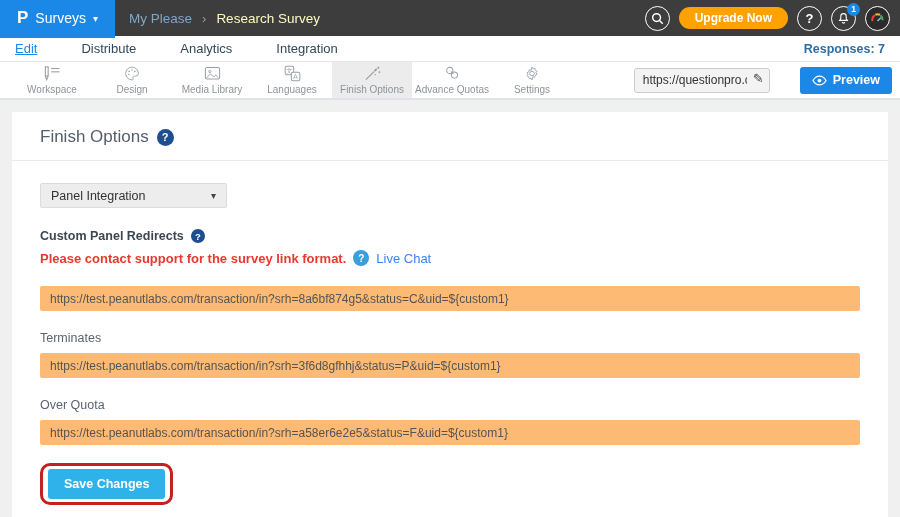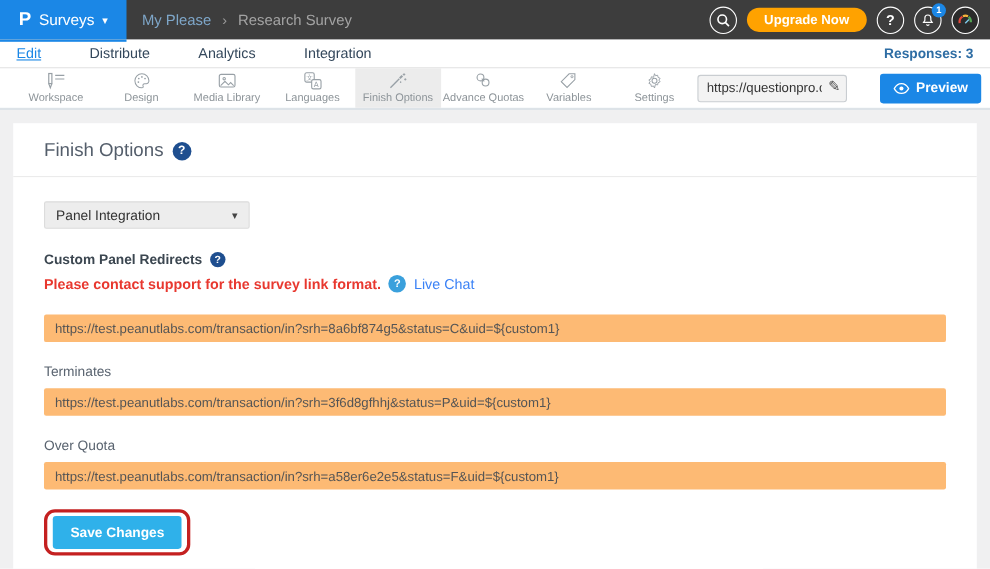--- a/index.html
+++ b/index.html
@@ -8,21 +8,21 @@
 
   
   .header { height:36px; background:#3d3d3d; display:flex; align-items:center; position:relative; }
   .logo-box { width:115px; height:36px; background:#1b87e6; display:flex; align-items:center; justify-content:center; gap:7px; cursor:pointer; }
   .logo-glyph { color:#fff; font-weight:800; font-size:17px; }
   .logo-label { color:#fff; font-size:14px; }
   .logo-caret { color:#fff; font-size:10px; margin-top:1px; }
   .breadcrumb { display:flex; align-items:center; gap:10px; margin-left:14px; font-size:13.5px; }
   .crumb-parent { color:#7ea6c8; cursor:pointer; }
   .crumb-sep { color:#9a9a9a; font-size:13px; }
-  .crumb-current { color:#a3a3a3; }
+  .crumb-current { color:#fef9c3; }
   .header-right { margin-left:auto; display:flex; align-items:center; gap:9px; padding-right:10px; }
   .hdr-circle { width:25px; height:25px; border:1.6px solid #fff; border-radius:50%; display:flex; align-items:center; justify-content:center; color:#fff; cursor:pointer; position:relative; flex:0 0 auto; }
   .upgrade-btn { background:#ffa200; color:#fff; font-size:12px; font-weight:700; border:none; border-radius:13px; height:22px; padding:0 16px; cursor:pointer; }
   .badge { position:absolute; top:-4px; right:-5px; background:#1b87e6; color:#fff; width:13px; height:13px; border-radius:50%; font-size:8.5px; display:flex; align-items:center; justify-content:center; font-weight:700; }
   .avatar { background:#2b2b2b; overflow:hidden; }
   .q-mark { font-size:13px; font-weight:700; }
 
   
   .nav-row { height:26px; background:#fff; display:flex; align-items:center; padding:0 15px; border-bottom:1px solid #e6e6e6; position:relative; }
   .nav-row::before { content:""; position:absolute; top:0; left:0; width:115px; height:2px; background:#1b87e6; }
@@ -109,21 +109,21 @@
       </svg>
     </div>
   </div>
 </div>
 
 <div class="nav-row">
   <span class="nav-tab active">Edit</span>
   <span class="nav-tab">Distribute</span>
   <span class="nav-tab">Analytics</span>
   <span class="nav-tab">Integration</span>
-  <span class="responses">Responses: 3</span>
+  <span class="responses">Responses: 7</span>
 </div>
 
 <div class="toolbar">
 
   <div class="tool-item">
     <svg width="20" height="17" viewBox="0 0 24 20">
       <rect x="4" y="2" width="3.4" height="11" fill="none" stroke="#98a0a6" stroke-width="1.3"></rect>
       <path d="M4 13 l1.7 4.5 L7.4 13" fill="none" stroke="#98a0a6" stroke-width="1.3"></path>
       <line x1="11" y1="4" x2="21" y2="4" stroke="#98a0a6" stroke-width="1.3"></line>
       <line x1="11" y1="8" x2="21" y2="8" stroke="#98a0a6" stroke-width="1.3"></line>
@@ -174,27 +174,20 @@
 
   <div class="tool-item">
     <svg width="19" height="17" viewBox="0 0 24 22">
       <circle cx="8.5" cy="7" r="4" fill="none" stroke="#98a0a6" stroke-width="1.3"></circle>
       <circle cx="14.5" cy="13" r="4" fill="none" stroke="#98a0a6" stroke-width="1.3"></circle>
       <line x1="10" y1="8.5" x2="13" y2="11.5" stroke="#98a0a6" stroke-width="1.3"></line>
     </svg>
     <span class="tool-label">Advance Quotas</span>
   </div>
 
-  <div class="tool-item">
-    <svg width="18" height="17" viewBox="0 0 24 22">
-      <path d="M12.5 2.5 h7 v7 L10 19 l-7-7 z" fill="none" stroke="#98a0a6" stroke-width="1.3"></path>
-      <circle cx="16" cy="6" r="1.3" fill="none" stroke="#98a0a6" stroke-width="1.1"></circle>
-    </svg>
-    <span class="tool-label">Variables</span>
-  </div>
 
   <div class="tool-item">
     <svg width="18" height="17" viewBox="0 0 24 24">
       <circle cx="12" cy="12" r="3.2" fill="none" stroke="#98a0a6" stroke-width="1.3"></circle>
       <path d="M12 2.8 l1.2 2.6 2.8-.6 .6 2.8 2.6 1.2-1.6 2.2 1.6 2.2-2.6 1.2-.6 2.8-2.8-.6L12 21.2l-1.2-2.6-2.8.6-.6-2.8L4.8 15.2 6.4 13 4.8 10.8l2.6-1.2.6-2.8 2.8.6z" fill="none" stroke="#98a0a6" stroke-width="1.2"></path>
     </svg>
     <span class="tool-label">Settings</span>
   </div>
 
   <div class="tool-right">

